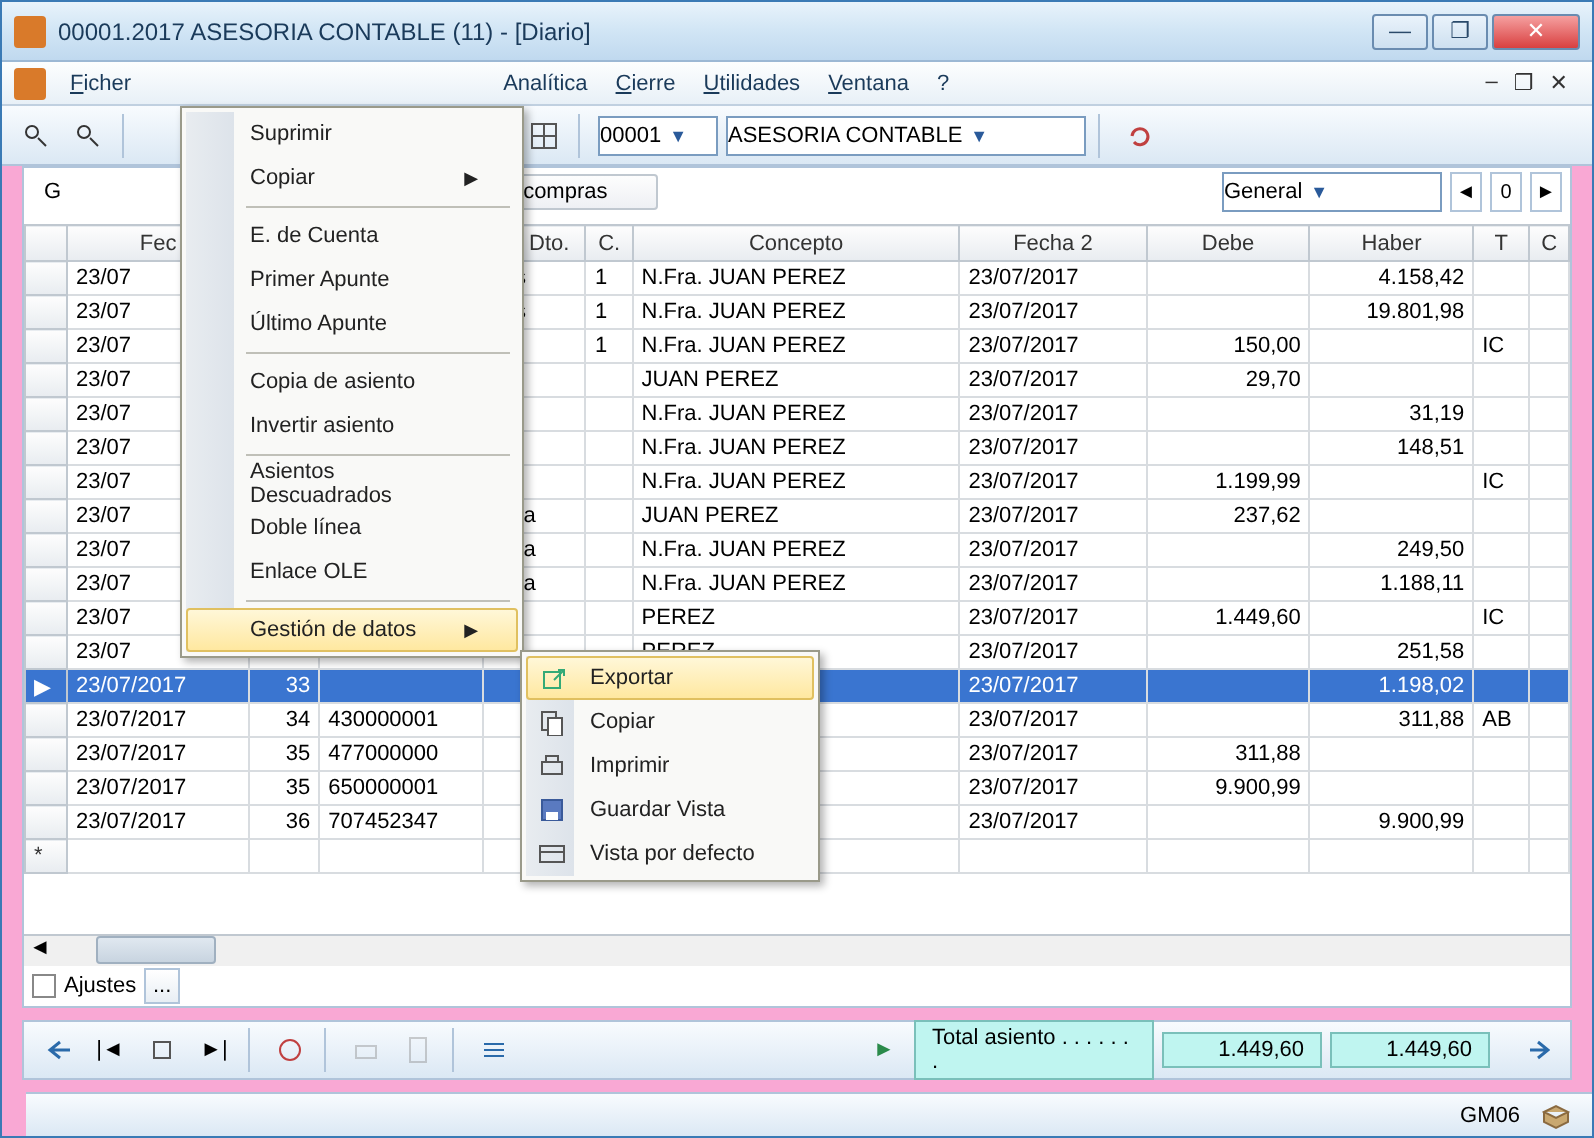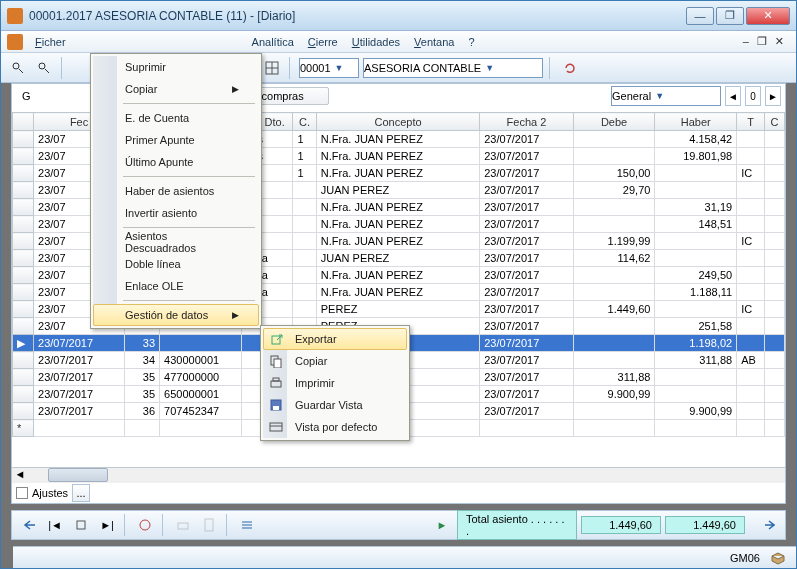--- a/index.html
+++ b/index.html
@@ -1,17 +1,17 @@
 <!DOCTYPE html>
 <html><head>
 <meta charset="utf-8">
 <style>
 * { box-sizing: border-box; font-family: "Segoe UI", Tahoma, sans-serif; font-size: 11px; }
 body { margin: 0; background: #fff; }
-.window { width: 797px; height: 569px; border: 1px solid #3a7ab5; background: #737373; position: relative; overflow: hidden; }
+.window { width: 797px; height: 569px; border: 1px solid #3a7ab5; background: #f9a8d4; position: relative; overflow: hidden; }
 .titlebar { height: 30px; background: linear-gradient(#e8f3fb,#d1e5f5,#c0d9ef); display: flex; align-items: center; padding: 0 6px; border-bottom: 1px solid #9cb8d4; }
 .titlebar .ico { width:16px; height:16px; background:#d97a2a; border-radius:2px; margin-right:6px; }
 .titlebar .title { flex:1; color:#1a3a5a; font-size:12px; }
 .winbtns { display:flex; gap:2px; }
 .winbtn { width:28px; height:18px; border:1px solid #6a8cb0; background:linear-gradient(#eaf3fb,#cde0f0); border-radius:2px; display:flex; align-items:center; justify-content:center; font-size:11px; color:#2a4a6a; }
 .winbtn.close { background:linear-gradient(#f5a0a0,#d94040); color:#fff; width:44px; }
 .menubar { height:22px; background:linear-gradient(#fdfefe,#e8f0f7); display:flex; align-items:center; padding:0 6px; gap:2px; border-bottom:1px solid #c0d0e0; }
 .menubar .mitem { padding:2px 6px; color:#1a3a5a; cursor:default; }
 .menubar .mitem u { text-decoration:underline; }
 .menubar .micon { width:16px; height:16px; background:#d97a2a; border-radius:2px; margin-right:4px; }
@@ -267,21 +267,21 @@
             </tr>
             <tr>
               <td class="rowhdr"></td>
               <td>23/07</td>
               <td class="r"></td>
               <td></td>
               <td>reba</td>
               <td></td>
               <td>JUAN PEREZ</td>
               <td>23/07/2017</td>
-              <td class="r">114,62</td>
+              <td class="r">237,62</td>
               <td class="r"></td>
               <td></td>
               <td></td>
             </tr>
             <tr>
               <td class="rowhdr"></td>
               <td>23/07</td>
               <td class="r"></td>
               <td></td>
               <td>reba</td>
@@ -510,21 +510,21 @@
           <span>E. de Cuenta</span>
         </div>
         <div class="mi">
           <span>Primer Apunte</span>
         </div>
         <div class="mi">
           <span>Último Apunte</span>
         </div>
         <div class="sep"></div>
         <div class="mi">
-          <span>Haber de asientos</span>
+          <span>Copia de asiento</span>
         </div>
         <div class="mi">
           <span>Invertir asiento</span>
         </div>
         <div class="sep"></div>
         <div class="mi">
           <span>Asientos Descuadrados</span>
         </div>
         <div class="mi">
           <span>Doble línea</span>

